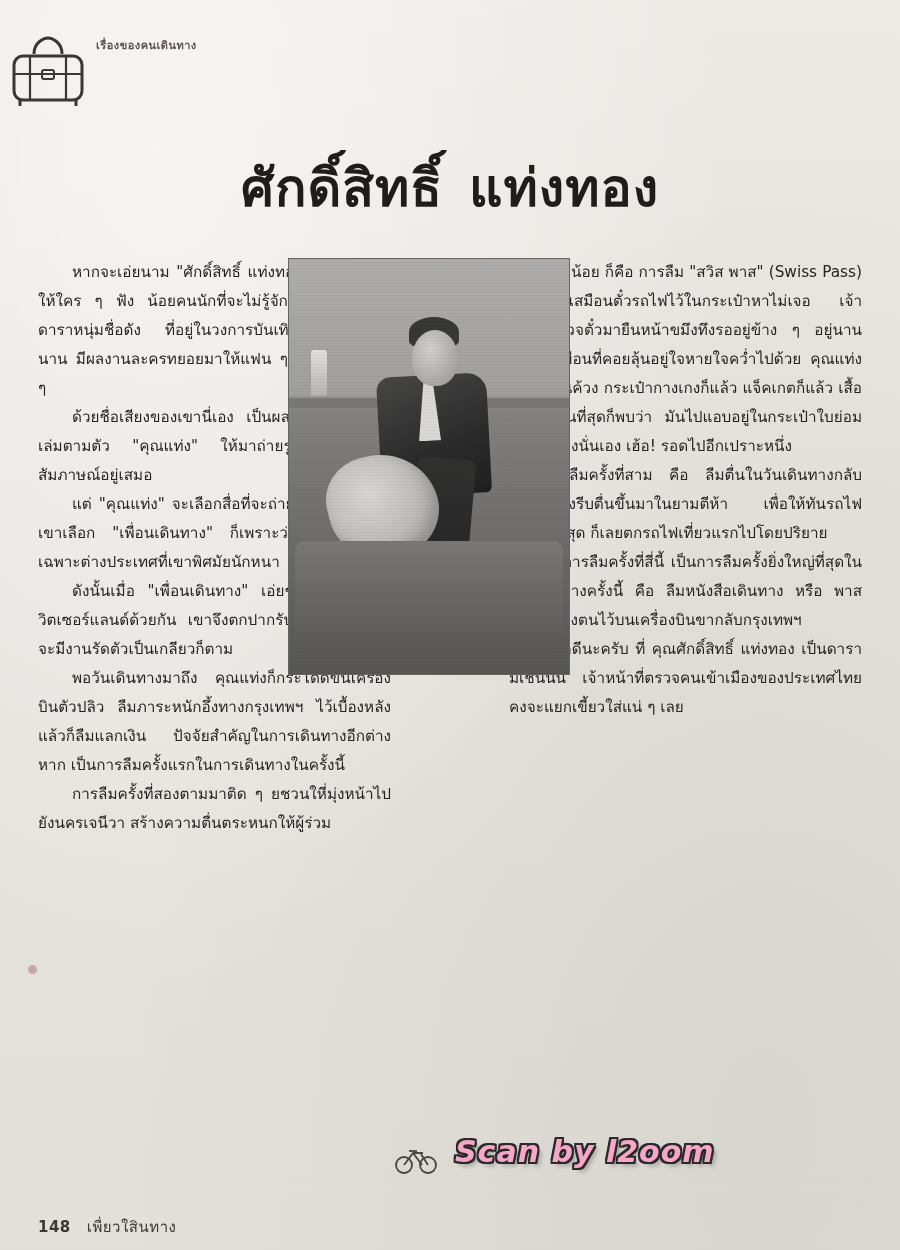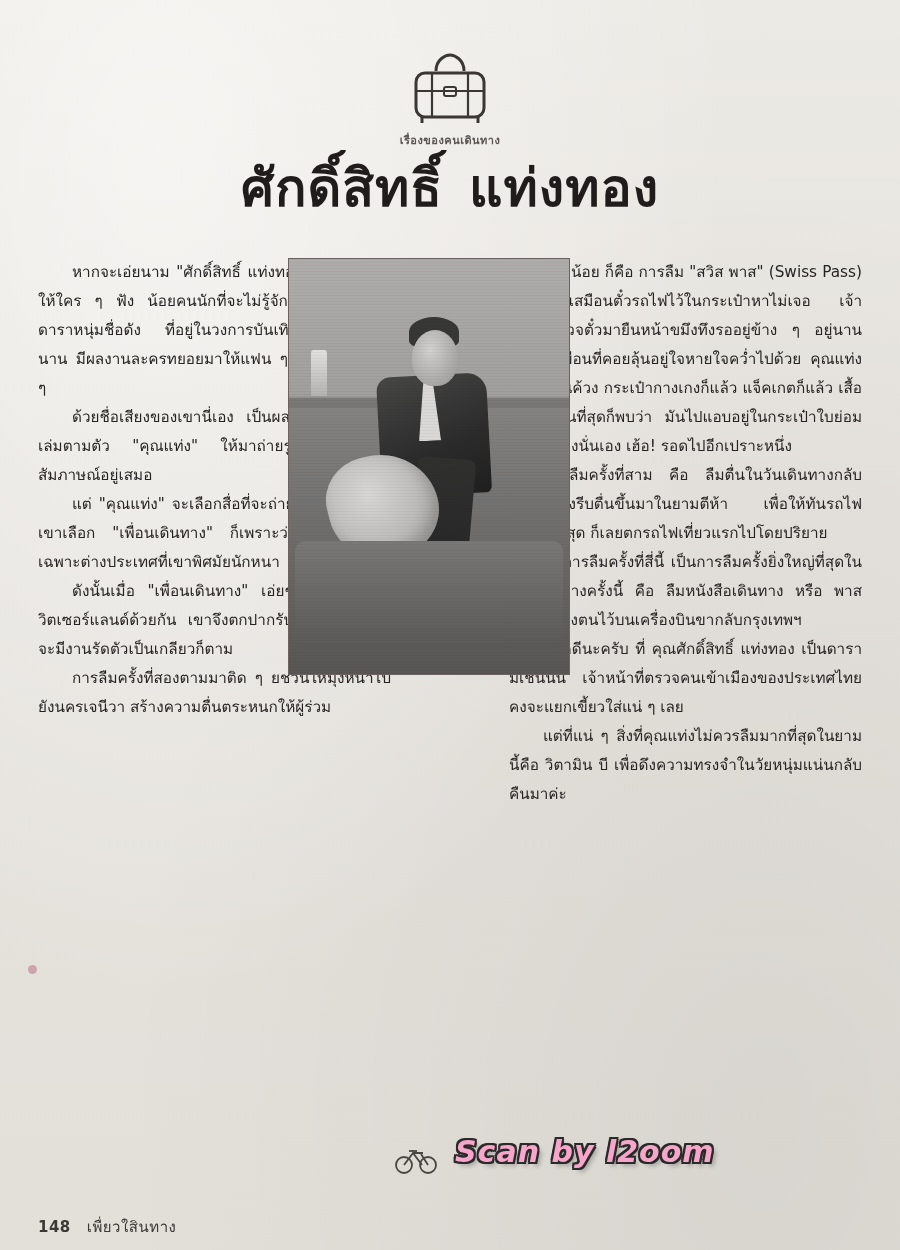--- a/index.html
+++ b/index.html
@@ -36,24 +36,24 @@
   .content {
     position: absolute;
     inset: 0;
   }
 
   
   .bag-logo {
     position: absolute;
     left: 0;
     right: 0;
-    top: 51px;
+    top: 34px;
     display: flex;
-    flex-direction: column;
-    align-items: center;
+    flex-direction: row;
+    align-items: flex-start;
   }
   .bag-logo svg { display: block; }
   .logo-caption {
     margin-top: 2px;
     font-size: 11px;
     letter-spacing: .5px;
     color: #5a5350;
     font-family: "DejaVu Sans", sans-serif;
     font-weight: bold;
   }
@@ -268,29 +268,29 @@
     <span>ศักดิ์สิทธิ์</span><span class="sp"></span><span>แท่งทอง</span>
   </div>
 
   <div class="cols">
 
     <div class="col col-left">
       <p class="indent">หากจะเอ่ยนาม "ศักดิ์สิทธิ์ แท่งทอง" หรือ "แท่ง" ให้ใคร ๆ ฟัง น้อยคนนักที่จะไม่รู้จัก เพราะเขาเป็นดาราหนุ่มชื่อดัง ที่อยู่ในวงการบันเทิงมาเป็นเวลาช้านาน มีผลงานละครทยอยมาให้แฟน ๆ กรี๊ดอยู่ได้เรื่อย ๆ</p>
       <p class="indent">ด้วยชื่อเสียงของเขานี่เอง เป็นผลให้หนังสือหลายเล่มตามตัว "คุณแท่ง" ให้มาถ่ายรูปขึ้นปก และสัมภาษณ์อยู่เสมอ</p>
       <p class="indent">แต่ "คุณแท่ง" จะเลือกสื่อที่จะถ่ายแฟชั่นพอตัว ที่เขาเลือก "เพื่อนเดินทาง" ก็เพราะว่าได้เที่ยว โดยเฉพาะต่างประเทศที่เขาพิศมัยนักหนา</p>
       <p class="indent">ดังนั้นเมื่อ "เพื่อนเดินทาง" เอ่ยชวนให้ไปเที่ยวสวิตเซอร์แลนด์ด้วยกัน เขาจึงตกปากรับคำทันที แม้ว่าจะมีงานรัดตัวเป็นเกลียวก็ตาม</p>
+      <p class="indent">พอวันเดินทางมาถึง คุณแท่งก็กระโดดขึ้นเครื่องบินตัวปลิว ลืมภาระหนักอึ้งทางกรุงเทพฯ ไว้เบื้องหลัง แล้วก็ลืมแลกเงิน ปัจจัยสำคัญในการเดินทางอีกต่างหาก เป็นการลืมครั้งแรกในการเดินทางในครั้งนี้</p>
       <p class="indent">การลืมครั้งที่สองตามมาติด ๆ ยชวนใหี่มุ่งหน้าไปยังนครเจนีวา สร้างความตื่นตระหนกให้ผู้ร่วม</p>
     </div>
 
     <div class="col col-right">
       <p>ทางอยู่ไม่น้อย ก็คือ การลืม "สวิส พาส" (Swiss Pass) ซึ่งเปรียบเสมือนตั๋วรถไฟไว้ในกระเป๋าหาไม่เจอ เจ้าหน้าที่ตรวจตั๋วมายืนหน้าขมึงทึงรออยู่ข้าง ๆ อยู่นาน เล่นเอาเพื่อนที่คอยลุ้นอยู่ใจหายใจคว่ำไปด้วย คุณแท่งเธอลุกขึ้นค้วง กระเป๋ากางเกงก็แล้ว แจ็คเกตก็แล้ว เสื้อก็แล้ว ในที่สุดก็พบว่า มันไปแอบอยู่ในกระเป๋าใบย่อมของตนเองนั่นเอง เฮ้อ! รอดไปอีกเปราะหนึ่ง</p>
       <p class="indent">การลืมครั้งที่สาม คือ ลืมตื่นในวันเดินทางกลับ เพราะต้องรีบตื่นขึ้นมาในยามตีห้า เพื่อให้ทันรถไฟเที่ยวเข้าสุด ก็เลยตกรถไฟเที่ยวแรกไปโดยปริยาย</p>
       <p class="indent">แต่การลืมครั้งที่สี่นี้ เป็นการลืมครั้งยิ่งใหญ่ที่สุดในการเดินทางครั้งนี้ คือ ลืมหนังสือเดินทาง หรือ พาสปอร์ต ของตนไว้บนเครื่องบินขากลับกรุงเทพฯ</p>
       <p class="indent">โชคดีนะครับ ที่ คุณศักดิ์สิทธิ์ แท่งทอง เป็นดารา มิเช่นนั้น เจ้าหน้าที่ตรวจคนเข้าเมืองของประเทศไทยคงจะแยกเขี้ยวใส่แน่ ๆ เลย</p>
-      <p class="indent">แต่ที่แน่ ๆ สิ่งที่คุณแท่งไม่ควรลืมมากที่สุดในยามนี้คือ วิตามิน บี เพื่อดึงความทรงจำในวัยหนุ่มแน่นกลับคืนมาค่ะ</p>
     </div>
 
     <div class="photo">
       <div class="inner">
         <div class="ph-wall"></div>
         <div class="ph-lamp"></div>
         <div class="ph-sofa-back"></div>
         <div class="ph-sofa"></div>
         <div class="ph-body"></div>
         <div class="ph-shirt"></div>

